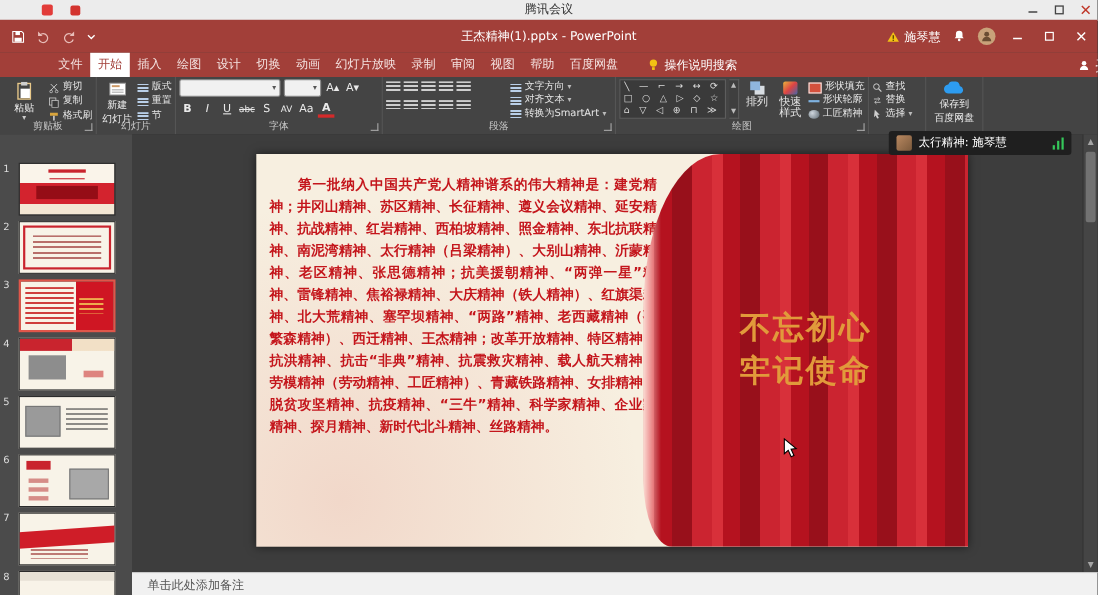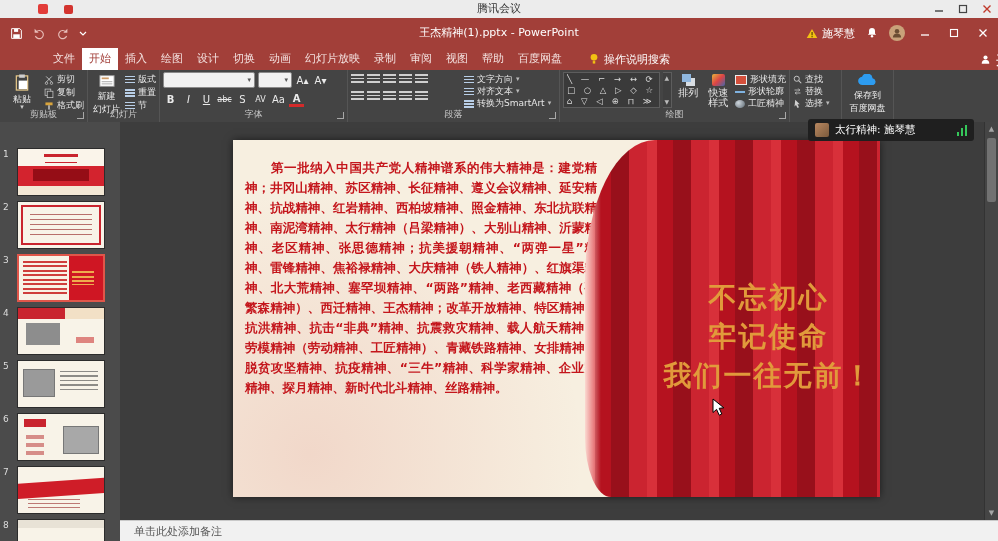--- a/index.html
+++ b/index.html
@@ -91,21 +91,21 @@
   .t6::after{content:"";position:absolute;right:5px;top:12px;width:34px;height:26px;background:#a8a8a8;border:1px solid #777;}
   .t7::before{content:"";position:absolute;left:-6px;top:14px;width:110%;height:15px;background:#cf1d28;transform:rotate(-4deg);}
   .t7::after{content:"";position:absolute;left:10px;top:32px;width:60%;height:9px;background:repeating-linear-gradient(180deg,rgba(150,40,40,.6) 0 1.5px,transparent 1.5px 4px);}
   .t8::before{content:"";position:absolute;left:0;top:0;width:100%;height:8px;background:#e8e2d6;}
 
   
   .editor{position:absolute;left:120px;top:122px;width:865px;height:398px;background:#3d3d3d;overflow:hidden;}
   .slide{position:absolute;left:113px;top:18px;width:647px;height:357px;background:#f7efe0;background-image:radial-gradient(circle at 12% 88%,rgba(215,110,100,.18),transparent 42%);box-shadow:0 0 8px rgba(0,0,0,.55);}
   .slide-body{position:absolute;left:12px;top:18px;width:352px;font-size:12.5px;line-height:20px;font-weight:bold;color:#c4161c;text-align:justify;text-indent:26px;cursor:default;}
   .curtain{position:absolute;left:352px;top:0;right:0;bottom:0;border-top-left-radius:70px 140px;border-bottom-left-radius:26px 60px;background:linear-gradient(90deg,rgba(255,236,226,.9) 0,rgba(255,236,226,0) 16px),repeating-linear-gradient(90deg,#d8303a 0 10px,#b5121f 10px 26px,#98101b 26px 44px,#cb2430 44px 62px);cursor:default;}
-  .curtain-text{position:absolute;left:0;top:138px;width:100%;text-align:center;color:#e19a3b;font-size:28px;font-weight:bold;line-height:39px;letter-spacing:2px;margin-left:36px;}
+  .curtain-text{position:absolute;left:0;top:138px;width:100%;text-align:center;color:#e19a3b;font-size:28px;font-weight:bold;line-height:39px;letter-spacing:2px;}
 
   
   .notes{position:absolute;left:120px;top:520px;width:878px;height:21px;background:#f1f1f1;border-top:1px solid #c9c9c9;font-size:11px;color:#555;line-height:21px;padding-left:14px;box-sizing:border-box;cursor:default;}
   .vscroll{position:absolute;right:0;top:122px;width:13px;height:398px;background:#454545;border-left:1px solid #333;}
   .vs-up{position:absolute;top:3px;left:0;width:100%;text-align:center;font-size:7px;color:#a5a5a5;cursor:default;}
   .vs-thumb{position:absolute;top:16px;left:2px;width:9px;height:64px;background:#727272;border-radius:2px;cursor:default;}
   .vs-down{position:absolute;bottom:3px;left:0;width:100%;text-align:center;font-size:7px;color:#a5a5a5;cursor:default;}
 
   
   .speaking{position:absolute;left:808px;top:119px;width:166px;height:22px;background:#1f1f1f;border-radius:3px;display:flex;align-items:center;padding:0 7px;gap:6px;box-sizing:border-box;z-index:40;}
@@ -502,21 +502,20 @@
       </div>
   </div>
 
   <div class="editor">
     <div class="slide">
       <div class="slide-body">第一批纳入中国共产党人精神谱系的伟大精神是：建党精神；井冈山精神、苏区精神、长征精神、遵义会议精神、延安精神、抗战精神、红岩精神、西柏坡精神、照金精神、东北抗联精神、南泥湾精神、太行精神（吕梁精神）、大别山精神、沂蒙精神、老区精神、张思德精神；抗美援朝精神、“两弹一星”精神、雷锋精神、焦裕禄精神、大庆精神（铁人精神）、红旗渠精神、北大荒精神、塞罕坝精神、“两路”精神、老西藏精神（孔繁森精神）、西迁精神、王杰精神；改革开放精神、特区精神、抗洪精神、抗击“非典”精神、抗震救灾精神、载人航天精神、劳模精神（劳动精神、工匠精神）、青藏铁路精神、女排精神；脱贫攻坚精神、抗疫精神、“三牛”精神、科学家精神、企业家精神、探月精神、新时代北斗精神、丝路精神。</div>
       <div class="curtain">
         <div class="curtain-text">
           <div>不忘初心</div>
           <div>牢记使命</div>
-          <div>我们一往无前！</div>
         </div>
       </div>
     </div>
   </div>
 
   <div class="notes"><span>单击此处添加备注</span></div>
 
   <div class="vscroll">
     <div class="vs-up">▲</div>
     <div class="vs-thumb"></div>

